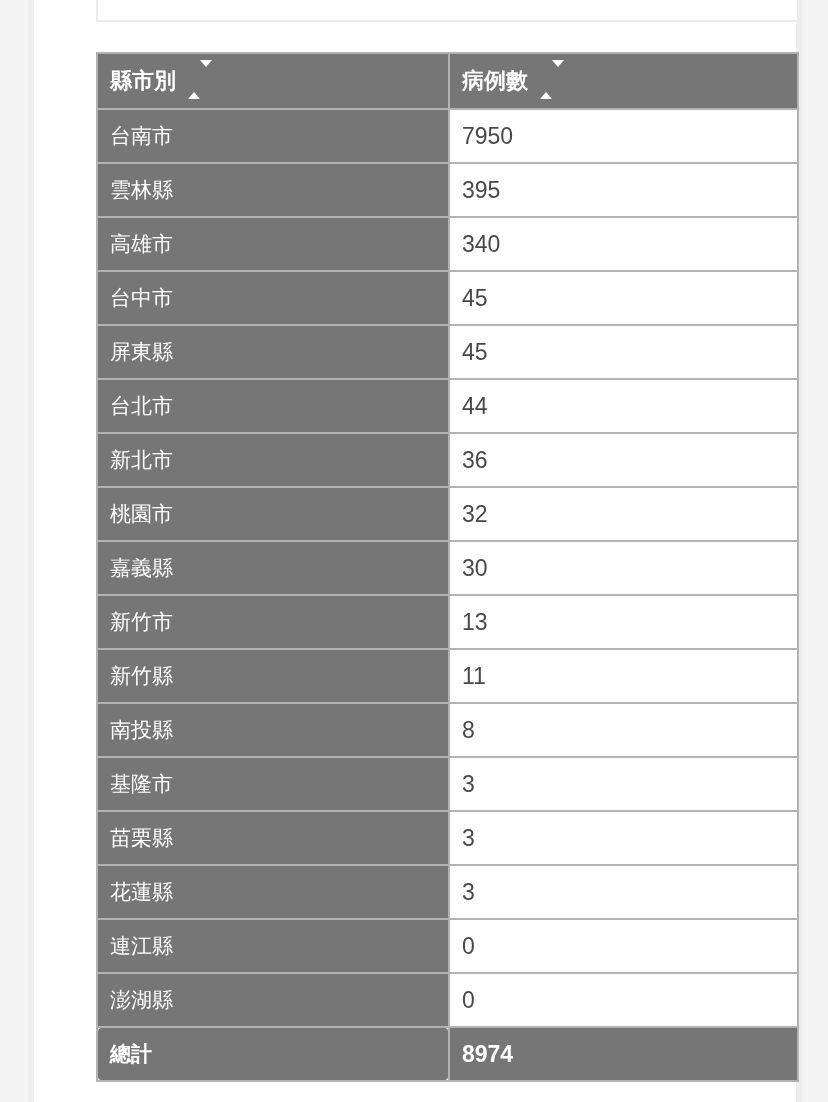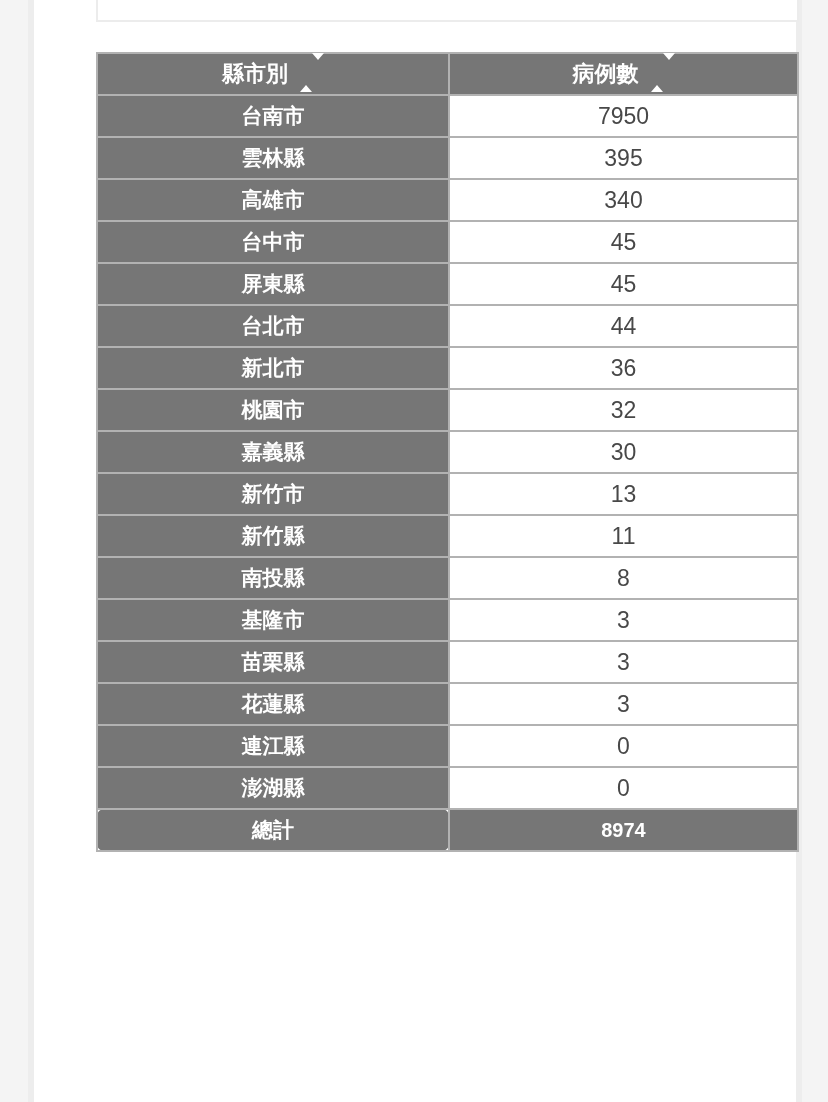--- a/index.html
+++ b/index.html
@@ -30,50 +30,50 @@
     left: 62px; top: 52px;
     width: 703px;
     border-collapse: collapse;
     table-layout: fixed;
   }
   table.cases-table col.c1 { width: 352px; }
   table.cases-table th,
   table.cases-table td {
     border: 2px solid #b2b2b2;
     height: 42px;
-    text-align: center;
+    text-align: left;
     vertical-align: middle;
-    padding: 5px;
+    padding: 12px;
   }
   th.col-header {
     background: #767676;
     color: #ffffff;
     font-size: 22px;
     font-weight: 700;
     cursor: pointer;
   }
   td.county-cell {
     background: #767676;
     color: #ffffff;
     font-size: 21px;
-    font-weight: 700;
+    font-weight: 400;
   }
   td.cases-cell {
     background: #ffffff;
     color: #484848;
     font-size: 23px;
     font-weight: 400;
   }
   tr.total-row td {
     background: #767676;
     color: #ffffff;
     font-weight: 700;
   }
   tr.total-row td.total-label { font-size: 21px; border-radius: 7px; }
-  tr.total-row td.total-value { font-size: 20px; }
+  tr.total-row td.total-value { font-size: 23px; }
   .sort-icon {
     display: inline-block;
     vertical-align: middle;
     margin-left: 12px;
     margin-top: -4px;
   }
   .sort-icon .tri-up {
     width: 0; height: 0;
     border-left: 6px solid transparent;
     border-right: 6px solid transparent;

